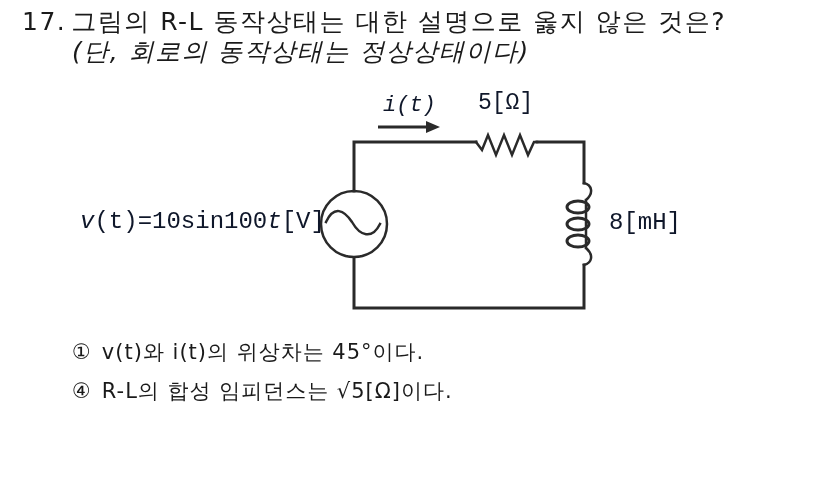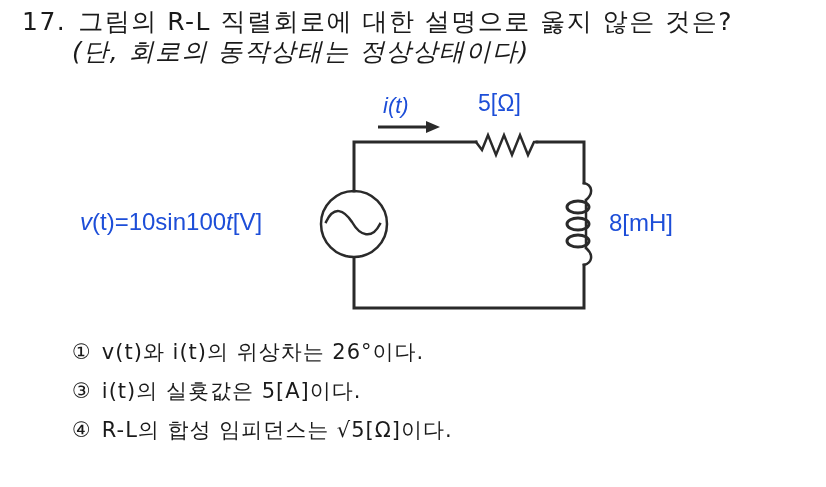--- a/index.html
+++ b/index.html
@@ -18,21 +18,21 @@
   .q-line1 {
     position: absolute;
     left: 22px;
     top: 6px;
     font-size: 25px;
     letter-spacing: 1.5px;
     white-space: nowrap;
     line-height: 32px;
   }
   .q-num {
-    margin-right: 12px;
+    margin-right: 5px;
   }
   .q-line2 {
     position: absolute;
     left: 72px;
     top: 36px;
     font-size: 25px;
     letter-spacing: 1.5px;
     white-space: nowrap;
     line-height: 32px;
     font-style: italic;
@@ -40,22 +40,22 @@
   .figure {
     position: absolute;
     left: 0;
     top: 0;
     width: 826px;
     height: 487px;
     pointer-events: none;
   }
   .fig-label {
     position: absolute;
-    font-family: Liberation Sans, sans-serif;
-    color: #1d4ed8;
+    font-family: Liberation Mono, monospace;
+    color: #0f172a;
     white-space: nowrap;
   }
   .lbl-voltage {
     left: 80px;
     top: 208px;
     font-size: 24px;
   }
   .lbl-voltage .it { font-style: italic; }
   .lbl-current {
     left: 383px;
@@ -91,21 +91,21 @@
   }
   .opt-marker {
     display: inline-block;
     margin-right: 10px;
   }
 </style>
 </head>
 <body>
 
 <div class="q-line1">
-  <span class="q-num">17.</span><span>그림의 R-L 직렬회로에 대한 설명으로 옳지 않은 것은?</span>
+  <span class="q-num">17.</span><span>그림의 R-L 동작상태는 대한 설명으로 옳지 않은 것은?</span>
 </div>
 <div class="q-line2">(단, 회로의 동작상태는 정상상태이다)</div>
 
 <svg class="figure" viewBox="0 0 826 487" width="826" height="487">
   <g stroke="#2a2a2a" stroke-width="3" fill="none" stroke-linecap="square">
 
     <path d="M354 191 L354 142 L476 142"></path>
 
     <path d="M476 142 L482 150 L488 135 L496 155 L504 135 L512 155 L520 135 L528 155 L534 142 L537 142" stroke-width="2.5" stroke-linejoin="miter"></path>
 
@@ -127,16 +127,15 @@
     <polygon points="426,121 440,127 426,133" fill="#2a2a2a"></polygon>
   </g>
 </svg>
 
 <div class="fig-label lbl-voltage"><span class="it">v</span><span>(t)</span><span>=10sin100</span><span class="it">t</span><span>[V]</span></div>
 <div class="fig-label lbl-current">i(t)</div>
 <div class="fig-label lbl-resistor">5[Ω]</div>
 <div class="fig-label lbl-inductor">8[mH]</div>
 
 <ul class="options">
-  <li class="option"><span class="opt-marker">①</span><span>v(t)와 i(t)의 위상차는 26°이다.</span></li>
-  <li class="option"><span class="opt-marker">③</span><span>i(t)의 실횻값은 5[A]이다.</span></li>
+  <li class="option"><span class="opt-marker">①</span><span>v(t)와 i(t)의 위상차는 45°이다.</span></li>
   <li class="option"><span class="opt-marker">④</span><span>R-L의 합성 임피던스는 √5[Ω]이다.</span></li>
 </ul>
 
 </body></html>

